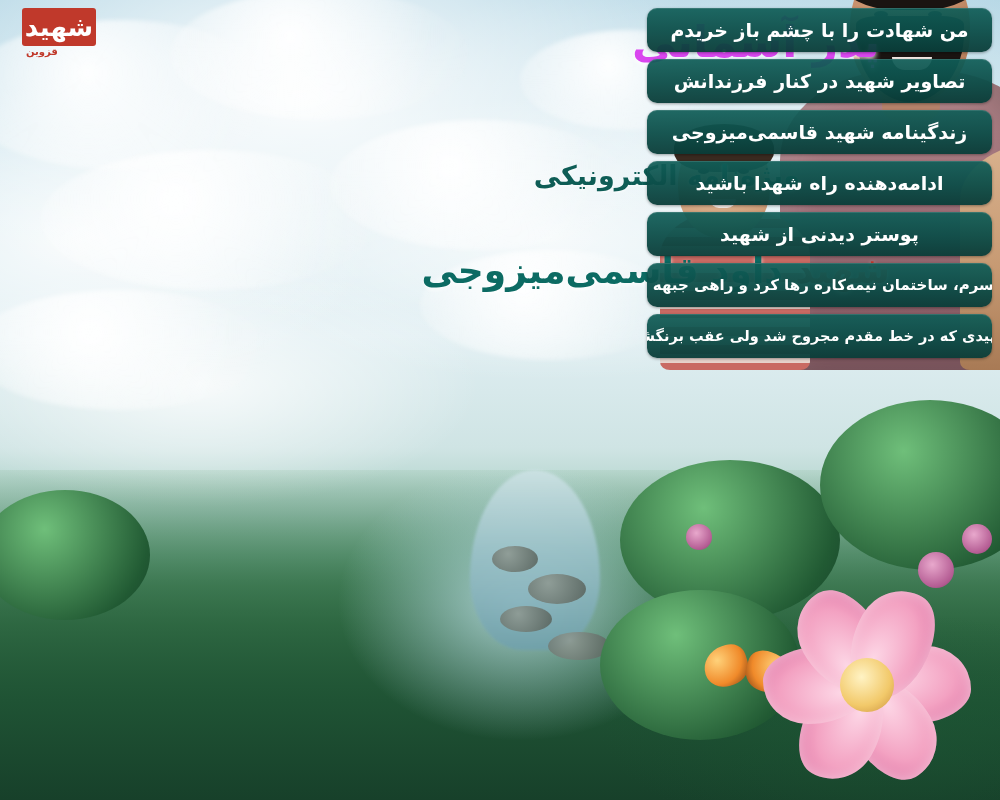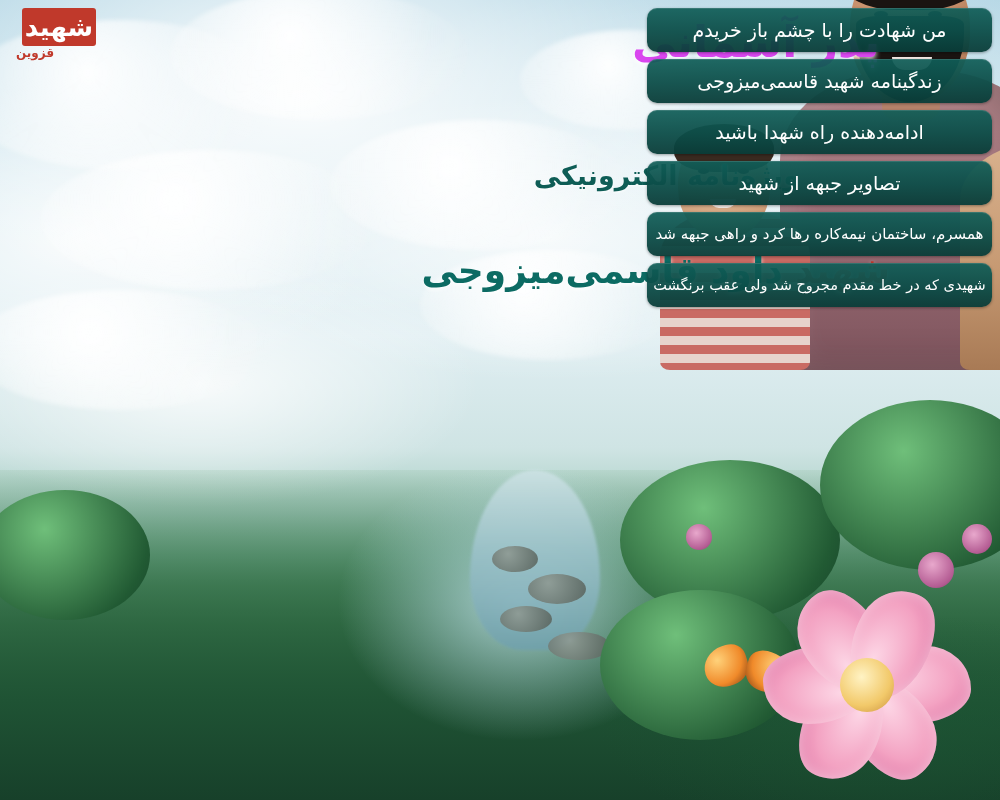--- a/index.html
+++ b/index.html
@@ -177,22 +177,22 @@
   .logo-word {
     position: absolute; inset: 0;
     color: #fff;
     font-size: 26px; font-weight: bold;
     line-height: 38px;
     text-align: center;
     letter-spacing: -1px;
     font-family: "DejaVu Sans", sans-serif;
   }
   .logo-sub {
-    position: absolute; left: 8px; top: 46px;
-    color: #c0392b; font-size: 12px; font-weight: bold;
+    position: absolute; left: 18px; top: 46px;
+    color: #c0392b; font-size: 10px; font-weight: bold;
   }
 
   .title-main {
     position: absolute; right: 120px; top: 16px;
     font-size: 44px;
     color: #d946ef;
     font-weight: bold;
     text-shadow: 0 2px 5px rgba(255,255,255,.85);
     direction: rtl;
     white-space: nowrap;
@@ -224,21 +224,21 @@
     display: flex; flex-direction: column;
     gap: 7px;
   }
   .menu-item {
     position: relative;
     height: 44px;
     border-radius: 10px;
     background: linear-gradient(180deg, rgba(16,94,88,.93) 0%, rgba(12,77,72,.95) 55%, rgba(9,60,56,.95) 100%);
     color: #ffffff;
     font-size: 19px;
-    font-weight: normal;
+    font-weight: bold;
     display: flex;
     align-items: center;
     justify-content: center;
     padding: 0 14px;
     direction: rtl;
     white-space: nowrap;
     box-shadow: 0 1px 3px rgba(0,0,0,.35), inset 0 1px 0 rgba(255,255,255,.12);
     cursor: pointer;
     overflow: hidden;
   }
@@ -340,27 +340,30 @@
   <div class="title-martyr">
     <span class="lbl">شهید</span>
     <span class="nm">داود قاسمی‌میزوجی</span>
   </div>
 
   <nav class="menu">
     <div class="menu-item">
         <span>من شهادت را با چشم باز خریدم</span>
       </div>
     <div class="menu-item">
+        <span>تصاویر شهید در کنار فرزندانش</span>
+      </div>
+    <div class="menu-item">
         <span>زندگینامه شهید قاسمی‌میزوجی</span>
       </div>
     <div class="menu-item">
         <span>ادامه‌دهنده راه شهدا باشید</span>
       </div>
     <div class="menu-item">
-        <span>تصاویر جبهه از شهید</span>
+        <span>پوستر دیدنی از شهید</span>
       </div>
     <div class="menu-item small">
         <span>همسرم، ساختمان نیمه‌کاره رها کرد و راهی جبهه شد</span>
       </div>
     <div class="menu-item xsmall">
         <span>شهیدی که در خط مقدم مجروح شد ولی عقب برنگشت</span>
       </div>
   </nav>
 
 </div>

